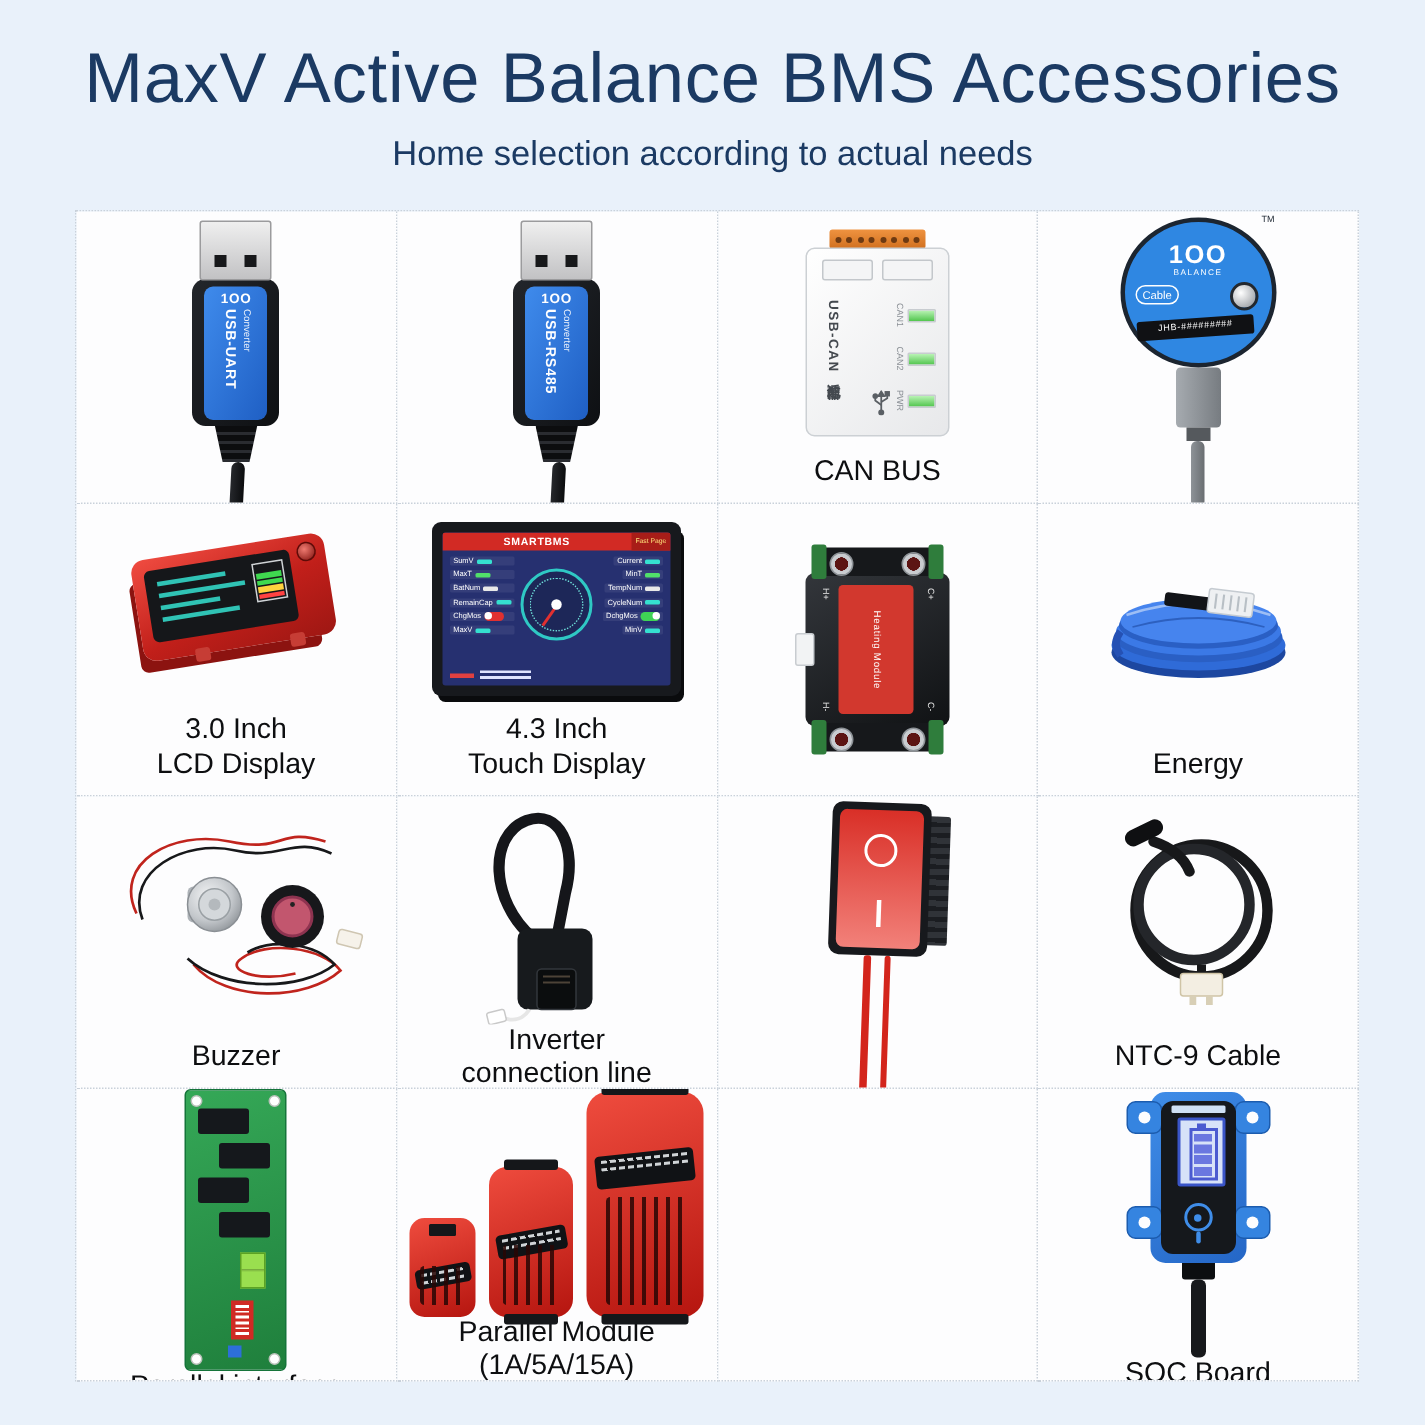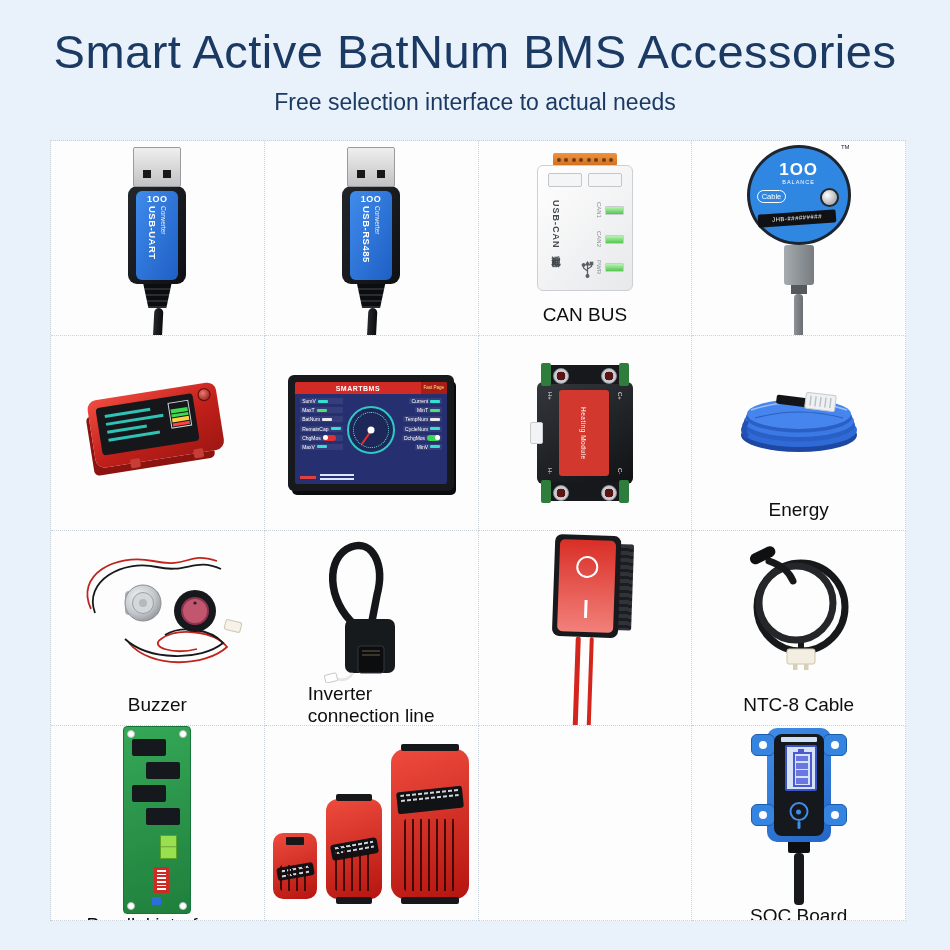--- a/index.html
+++ b/index.html
@@ -19,21 +19,21 @@
     display:grid; grid-template-columns:repeat(4,1fr); grid-template-rows:repeat(4,1fr);
     border-top:1px dotted #c9d1da; border-left:1px dotted #c9d1da;
   }
   .cell{
     background:#fdfdfe;
     border-right:1px dotted #c9d1da; border-bottom:1px dotted #c9d1da;
     display:flex; flex-direction:column; align-items:center; overflow:hidden;
   }
   .product{ flex:1; width:100%; display:flex; align-items:center; justify-content:center; }
   .label{
-    font-size:19px; color:#0d0e10; text-align:left; line-height:1.18;
+    font-size:19px; color:#0d0e10; text-align:center; line-height:1.18;
     white-space:pre-line; padding:0 2px 9px;
   }
   .vtext{ writing-mode:vertical-rl; }
   
   .usbcable{ display:flex; flex-direction:column; align-items:center; margin-top:6px;}
   .usb-plug{ width:46px; height:38px; background:linear-gradient(180deg,#efefef,#c2c2c4); border:1px solid #9b9b9d; border-radius:2px; position:relative;}
   .usb-plug i{ position:absolute; bottom:8px; width:8px; height:8px; background:#17181a; }
   .usb-plug i.l{ left:9px; } .usb-plug i.r{ right:9px; }
   .usb-body{ width:58px; height:98px; background:linear-gradient(120deg,#23262b,#0e1013); border-radius:9px; margin-top:-1px; display:flex; align-items:center; justify-content:center;}
   .usb-sticker{ width:42px; height:86px; background:linear-gradient(115deg,#3f8bec,#1f5fc4); border-radius:6px; color:#fff; display:flex; flex-direction:column; align-items:center; padding-top:3px;}
@@ -181,22 +181,22 @@
   .soc-btn{ position:absolute; left:50%; top:68px; transform:translateX(-50%); width:15px; height:15px; border-radius:50%; border:2px solid #3f8de8;}
   .soc-btn:before{ content:""; position:absolute; left:50%; top:50%; transform:translate(-50%,-50%); width:5px; height:5px; border-radius:50%; background:#3f8de8;}
   .soc-led{ position:absolute; left:50%; bottom:7px; transform:translateX(-50%); width:3px; height:8px; background:#3f8de8; border-radius:2px;}
   .soc-plug{ width:22px; height:13px; background:#0c0e10; border-radius:2px; margin-top:-2px;}
   .soc-wire{ width:10px; height:52px; background:#17191c; border-radius:4px;}
 </style>
 </head>
 <body>
 
 <div class="header">
-  <div class="title">Smart Active BatNum BMS Accessories</div>
-  <div class="subtitle">Free selection interface to actual needs</div>
+  <div class="title">MaxV Active Balance BMS Accessories</div>
+  <div class="subtitle">Home selection according to actual needs</div>
 </div>
 
 <div class="grid">
 
   <div class="cell">
     <div class="product">
       <div class="usbcable">
         <div class="usb-plug">
             <i class="l"></i>
             <i class="r"></i>
@@ -327,20 +327,22 @@
                 <i></i>
                 <i></i>
               </div>
           </div>
           <span class="lcd3-btn"></span>
           <i class="lcd3-clip c1"></i>
           <i class="lcd3-clip c2"></i>
         </div>
       </div>
     </div>
+    <div class="label">3.0 Inch
+LCD Display</div>
   </div>
 
   <div class="cell">
     <div class="product">
       <div class="touch">
         <div class="touch-screen">
           <div class="touch-head">
             <b>SMARTBMS</b>
             <span>Fast Page</span>
           </div>
@@ -400,20 +402,22 @@
               <span class="t-needle"></span>
               <span class="t-dot"></span>
             </div>
           <div class="t-foot">
               <i></i>
               <em></em>
             </div>
         </div>
       </div>
     </div>
+    <div class="label">4.3 Inch
+Touch Display</div>
   </div>
 
   <div class="cell">
     <div class="product">
       <div class="heat">
         <div class="heat-tab">
           <span class="heat-screw s1"></span>
           <span class="heat-screw s2"></span>
         </div>
         <div class="heat-body">
@@ -523,21 +527,21 @@
         <circle cx="78" cy="62" r="44" fill="none" stroke="#17181a" stroke-width="7"></circle>
         <circle cx="73" cy="58" r="37" fill="none" stroke="#24262a" stroke-width="7"></circle>
         <path d="M46 16 C 58 20, 66 26, 70 36" fill="none" stroke="#17181a" stroke-width="7" stroke-linecap="round"></path>
         <rect x="26" y="5" width="27" height="11" rx="5.5" fill="#0f1012" transform="rotate(-26 39 10)"></rect>
         <path d="M78 106 v-8" stroke="#17181a" stroke-width="6"></path>
         <rect x="64" y="104" width="28" height="15" rx="2" fill="#f3eee2" stroke="#cfc4a6"></rect>
         <rect x="70" y="119" width="4.5" height="6" fill="#d8cfb6"></rect>
         <rect x="81" y="119" width="4.5" height="6" fill="#d8cfb6"></rect>
       </svg>
     </div>
-    <div class="label">NTC-8 Cable</div>
+    <div class="label">NTC-9 Cable</div>
   </div>
 
   <div class="cell">
     <div class="product">
       <div class="pboard">
         <i class="pb-hole h1"></i>
         <i class="pb-hole h2"></i>
         <i class="pb-hole h3"></i>
         <i class="pb-hole h4"></i>
         <div class="pb-conns">
@@ -586,20 +590,22 @@
           <div class="pm-tab"></div>
           <div class="pm-tab b"></div>
           <div class="pm-band">
               <i></i>
               <i></i>
             </div>
           <div class="pm-vents"></div>
         </div>
       </div>
     </div>
+    <div class="label">Parallel Module
+(1A/5A/15A)</div>
   </div>
 
   <div class="cell">
   </div>
 
   <div class="cell">
     <div class="product">
       <div class="soc">
         <div class="soc-frame">
           <div class="soc-ear e1">

